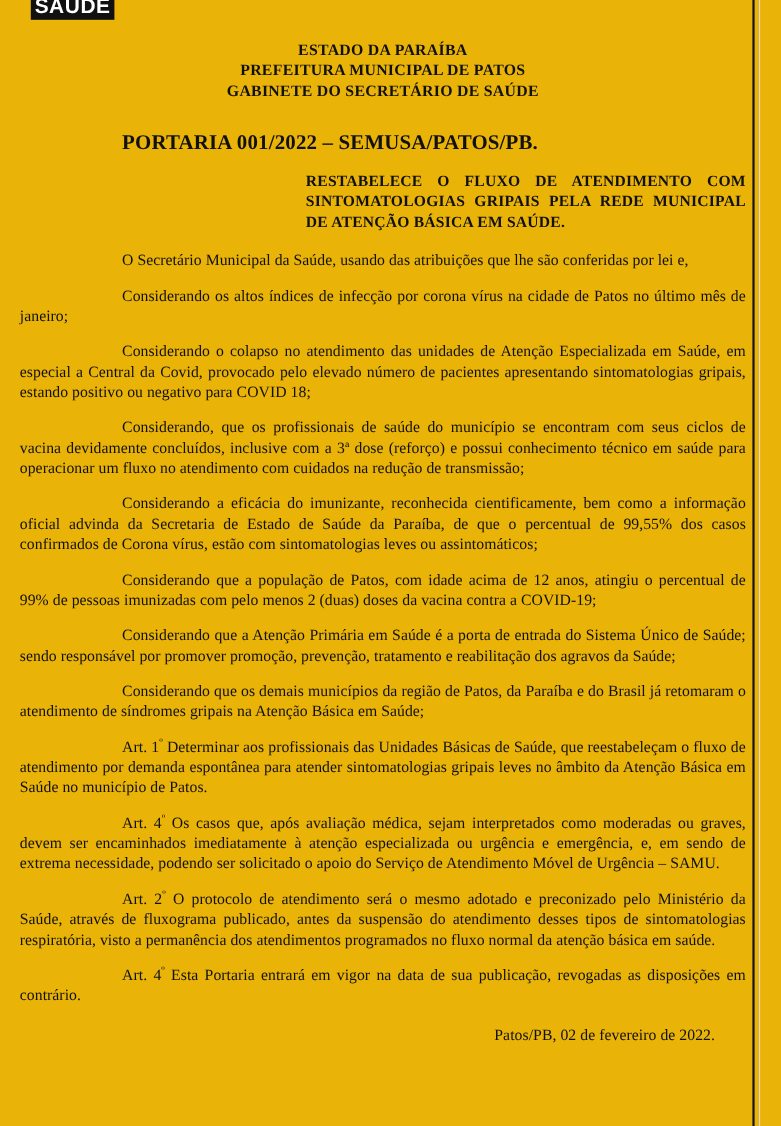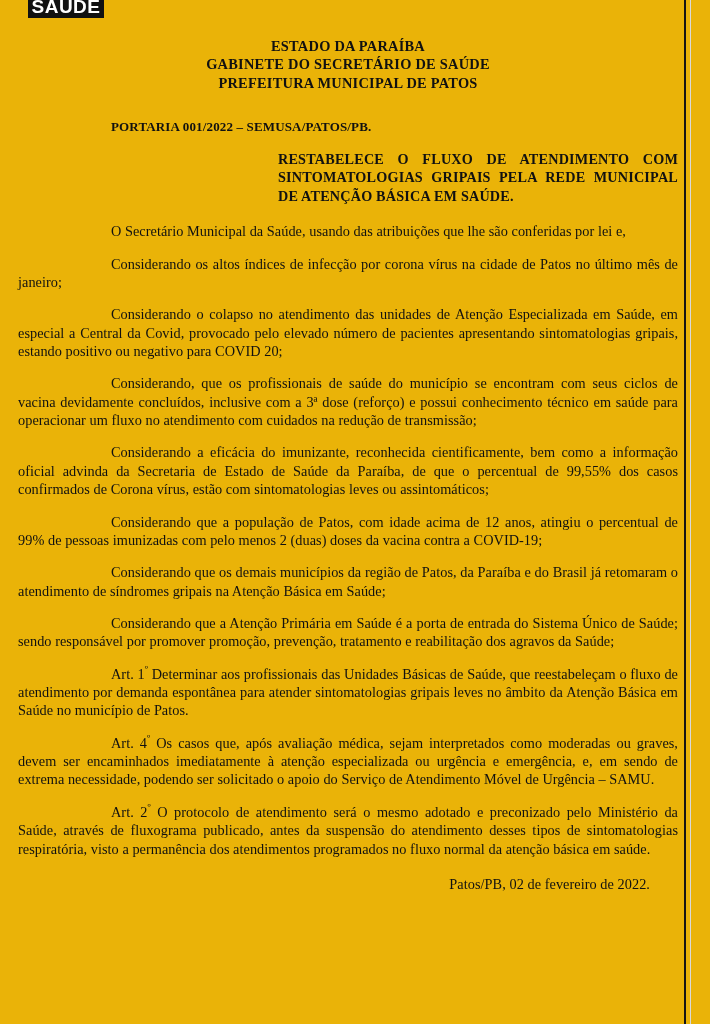--- a/index.html
+++ b/index.html
@@ -85,21 +85,21 @@
     line-height: 1.27;
     letter-spacing: 0.25px;
   }
   .doc-header div { white-space: nowrap; }
 
   
   .portaria-line {
     margin-top: 27px;
     padding-left: 93px;
     font-weight: 700;
-    font-size: 13px;
+    font-size: 19px;
     letter-spacing: 0.15px;
   }
 
   
   .ementa {
     margin-top: 15px;
     margin-left: 260px;
     width: 400px;
     font-weight: 700;
     font-size: 14.2px;
@@ -150,52 +150,53 @@
   <div class="scan-edge-outer"></div>
 
   <div class="logo-block">
     <span class="logo-text">SAÚDE</span>
   </div>
 
   <div class="content">
 
     <div class="doc-header">
       <div>ESTADO DA PARAÍBA</div>
+      <div>PREFEITURA MUNICIPAL DE PATOS</div>
       <div>GABINETE DO SECRETÁRIO DE SAÚDE</div>
-      <div>PREFEITURA MUNICIPAL DE PATOS</div>
     </div>
 
     <div class="portaria-line">PORTARIA 001/2022 – SEMUSA/PATOS/PB.</div>
 
     <div class="ementa">RESTABELECE O FLUXO DE ATENDIMENTO COM SINTOMATOLOGIAS GRIPAIS PELA REDE MUNICIPAL DE ATENÇÃO BÁSICA EM SAÚDE.</div>
 
     <div class="body-block">
 
       <p class="para"><b>O Secretário Municipal da Saúde</b><span>, usando das atribuições que lhe são conferidas por lei e,</span></p>
 
       <p class="para"><b>Considerando</b><span> os altos índices de infecção por corona vírus na cidade de Patos no último mês de janeiro;</span></p>
 
-      <p class="para"><b>Considerando</b><span> o colapso no atendimento das unidades de Atenção Especializada em Saúde, em especial a Central da Covid, provocado pelo elevado número de pacientes apresentando sintomatologias gripais, estando positivo ou negativo para COVID 20;</span></p>
+      <p class="para"><b>Considerando</b><span> o colapso no atendimento das unidades de Atenção Especializada em Saúde, em especial a Central da Covid, provocado pelo elevado número de pacientes apresentando sintomatologias gripais, estando positivo ou negativo para COVID 18;</span></p>
 
       <p class="para"><b>Considerando</b><span>, que os profissionais de saúde do município se encontram com seus ciclos de vacina devidamente concluídos, inclusive com a 3ª dose (reforço) e possui conhecimento técnico em saúde para operacionar um fluxo no atendimento com cuidados na redução de transmissão;</span></p>
 
       <p class="para"><b>Considerando</b><span> a eficácia do imunizante, reconhecida cientificamente, bem como a informação oficial advinda da Secretaria de Estado de Saúde da Paraíba, de que o percentual de 99,55% dos casos confirmados de Corona vírus, estão com sintomatologias leves ou assintomáticos;</span></p>
 
       <p class="para"><b>Considerando</b><span> que a população de Patos, com idade acima de 12 anos, atingiu o percentual de 99% de pessoas imunizadas com pelo menos 2 (duas) doses da vacina contra a COVID-19;</span></p>
 
+      <p class="para"><b>Considerando</b><span> que a Atenção Primária em Saúde é a porta de entrada do Sistema Único de Saúde; sendo responsável por promover promoção, prevenção, tratamento e reabilitação dos agravos da Saúde;</span></p>
+
       <p class="para"><b>Considerando</b><span> que os demais municípios da região de Patos, da Paraíba e do Brasil já retomaram o atendimento de síndromes gripais na Atenção Básica em Saúde;</span></p>
 
-      <p class="para"><b>Considerando</b><span> que a Atenção Primária em Saúde é a porta de entrada do Sistema Único de Saúde; sendo responsável por promover promoção, prevenção, tratamento e reabilitação dos agravos da Saúde;</span></p>
-
 
 
       <p class="para"><b><span>Art. 1</span><span class="ord">º</span></b><span> Determinar aos profissionais das Unidades Básicas de Saúde, que reestabeleçam o fluxo de atendimento por demanda espontânea para atender sintomatologias gripais leves no âmbito da Atenção Básica em Saúde no município de Patos.</span></p>
 
       <p class="para"><b><span>Art. 4</span><span class="ord">º</span></b><span> Os casos que, após avaliação médica, sejam interpretados como moderadas ou graves, devem ser encaminhados imediatamente à atenção especializada ou urgência e emergência, e, em sendo de extrema necessidade, podendo ser solicitado o apoio do Serviço de Atendimento Móvel de Urgência – SAMU.</span></p>
 
       <p class="para"><b><span>Art. 2</span><span class="ord">º</span></b><span> O protocolo de atendimento será o mesmo  adotado e preconizado pelo Ministério da Saúde, através de fluxograma  publicado, antes da suspensão do atendimento desses tipos de sintomatologias respiratória, visto a permanência dos atendimentos programados no fluxo normal da atenção básica em saúde.</span></p>
 
+      <p class="para"><b><span>Art. 4</span><span class="ord">º</span></b><span> Esta Portaria entrará em vigor na data de sua publicação, revogadas as disposições em contrário.</span></p>
 
       <div class="place-date">Patos/PB, 02 de fevereiro de 2022.</div>
 
     </div>
   </div>
 </div>
 
 </body></html>

